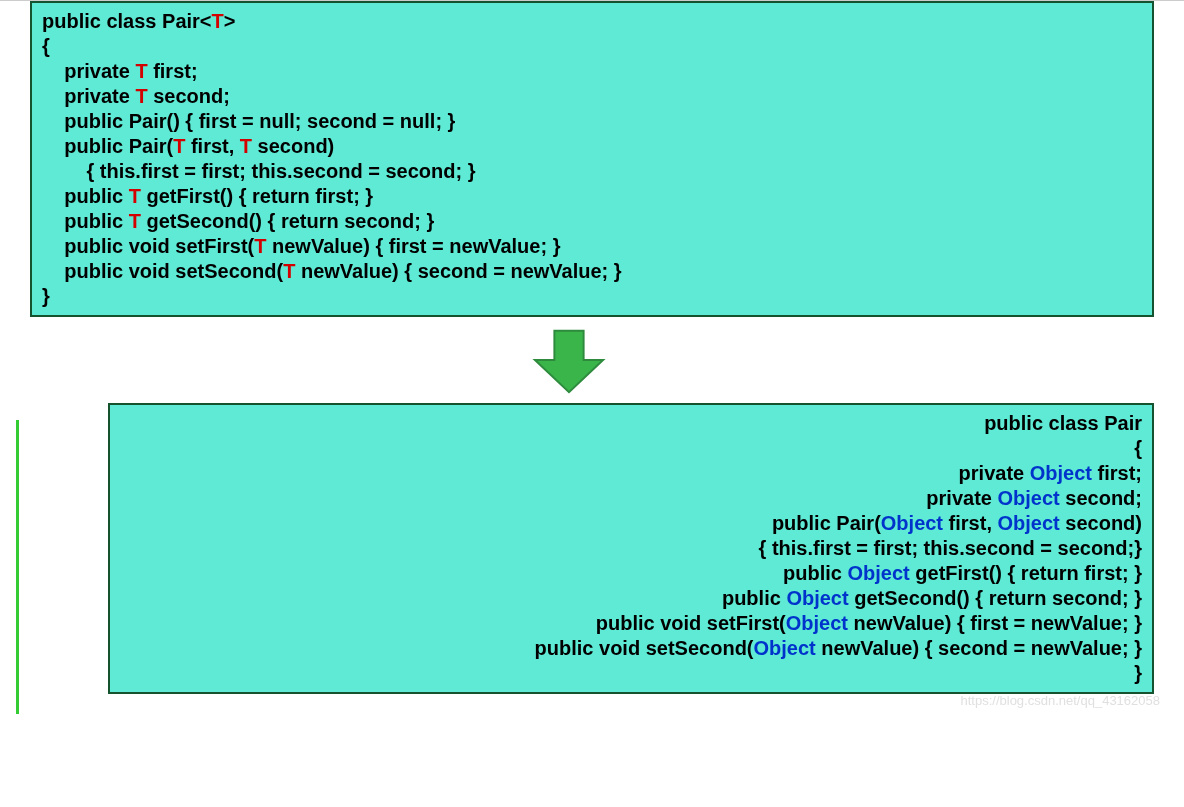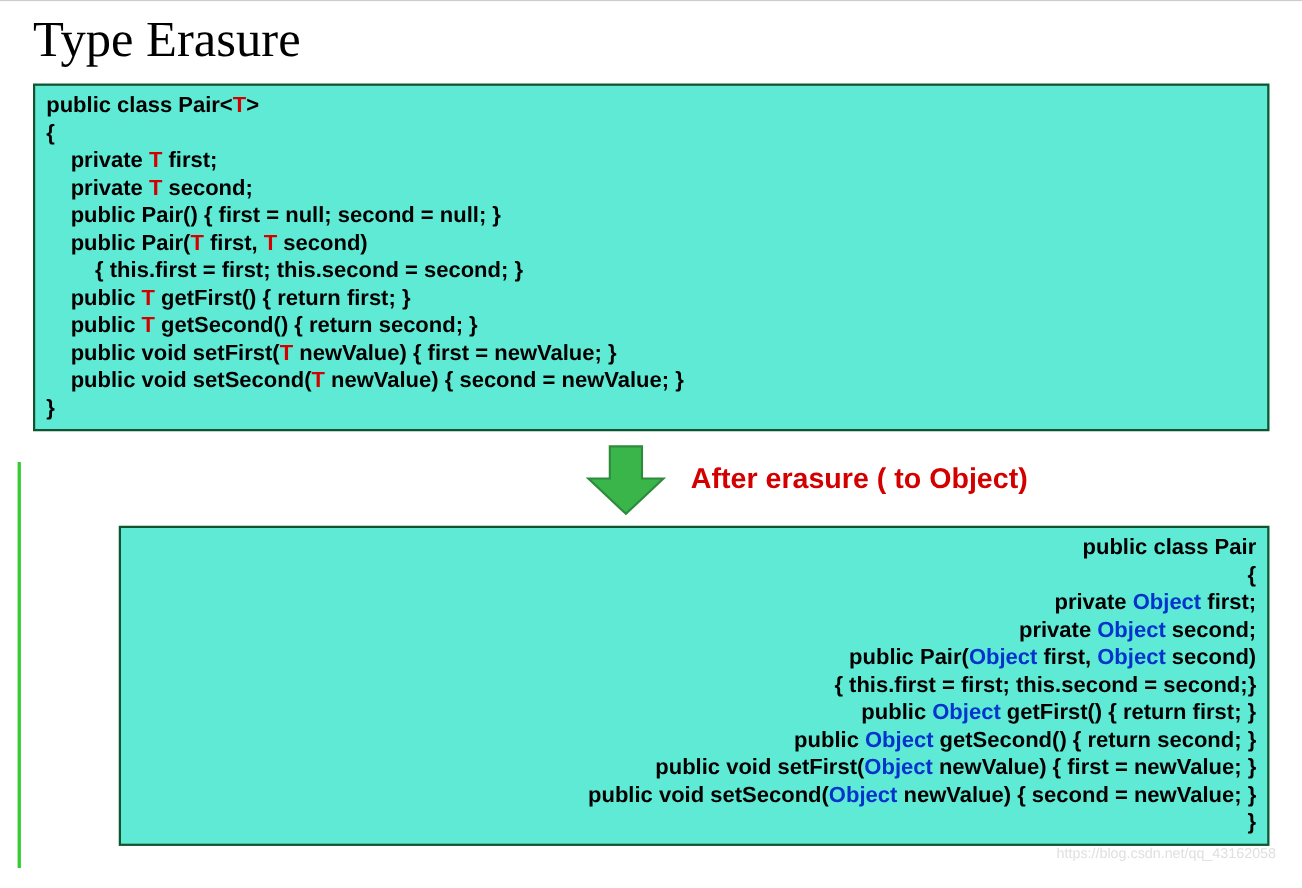--- a/index.html
+++ b/index.html
@@ -77,40 +77,38 @@
   }
   .relwrap { position: relative; }
 </style>
 </head>
 <body>
 
 <div class="relwrap">
 <div class="greenbar"></div>
 <div class="page">
 
-  <div class="title">Type Erasure</div>
 
   <div class="codebox box1"><span>public class Pair&lt;</span><span class="T">T</span><span>&gt;</span>
 <span>{</span>
 <span>    private </span><span class="T">T</span><span> first;</span>
 <span>    private </span><span class="T">T</span><span> second;</span>
 <span>    public Pair() { first = null; second = null; }</span>
 <span>    public Pair(</span><span class="T">T</span><span> first, </span><span class="T">T</span><span> second)</span>
 <span>        { this.first = first; this.second = second; }</span>
 <span>    public </span><span class="T">T</span><span> getFirst() { return first; }</span>
 <span>    public </span><span class="T">T</span><span> getSecond() { return second; }</span>
 <span>    public void setFirst(</span><span class="T">T</span><span> newValue) { first = newValue; }</span>
 <span>    public void setSecond(</span><span class="T">T</span><span> newValue) { second = newValue; }</span>
 <span>}</span></div>
 
   <div class="arrowrow">
     <svg class="arrow-svg" viewBox="0 0 80 70">
       <polygon points="25,5 55,5 55,35 75,35 40,68 5,35 25,35" fill="#39b54a" stroke="#2e8b3d" stroke-width="2"></polygon>
     </svg>
-    <span class="after-label">After erasure ( to Object)</span>
   </div>
 
   <div class="codebox box2"><span>public class Pair</span>
 <span>{</span>
 <span>    private </span><span class="Obj">Object</span><span> first;</span>
 <span>    private </span><span class="Obj">Object</span><span> second;</span>
 <span>    public Pair(</span><span class="Obj">Object</span><span> first, </span><span class="Obj">Object</span><span> second)</span>
 <span>    { this.first = first; this.second = second;}</span>
 <span>    public </span><span class="Obj">Object</span><span> getFirst() { return first; }</span>
 <span>    public </span><span class="Obj">Object</span><span> getSecond() { return second; }</span>

